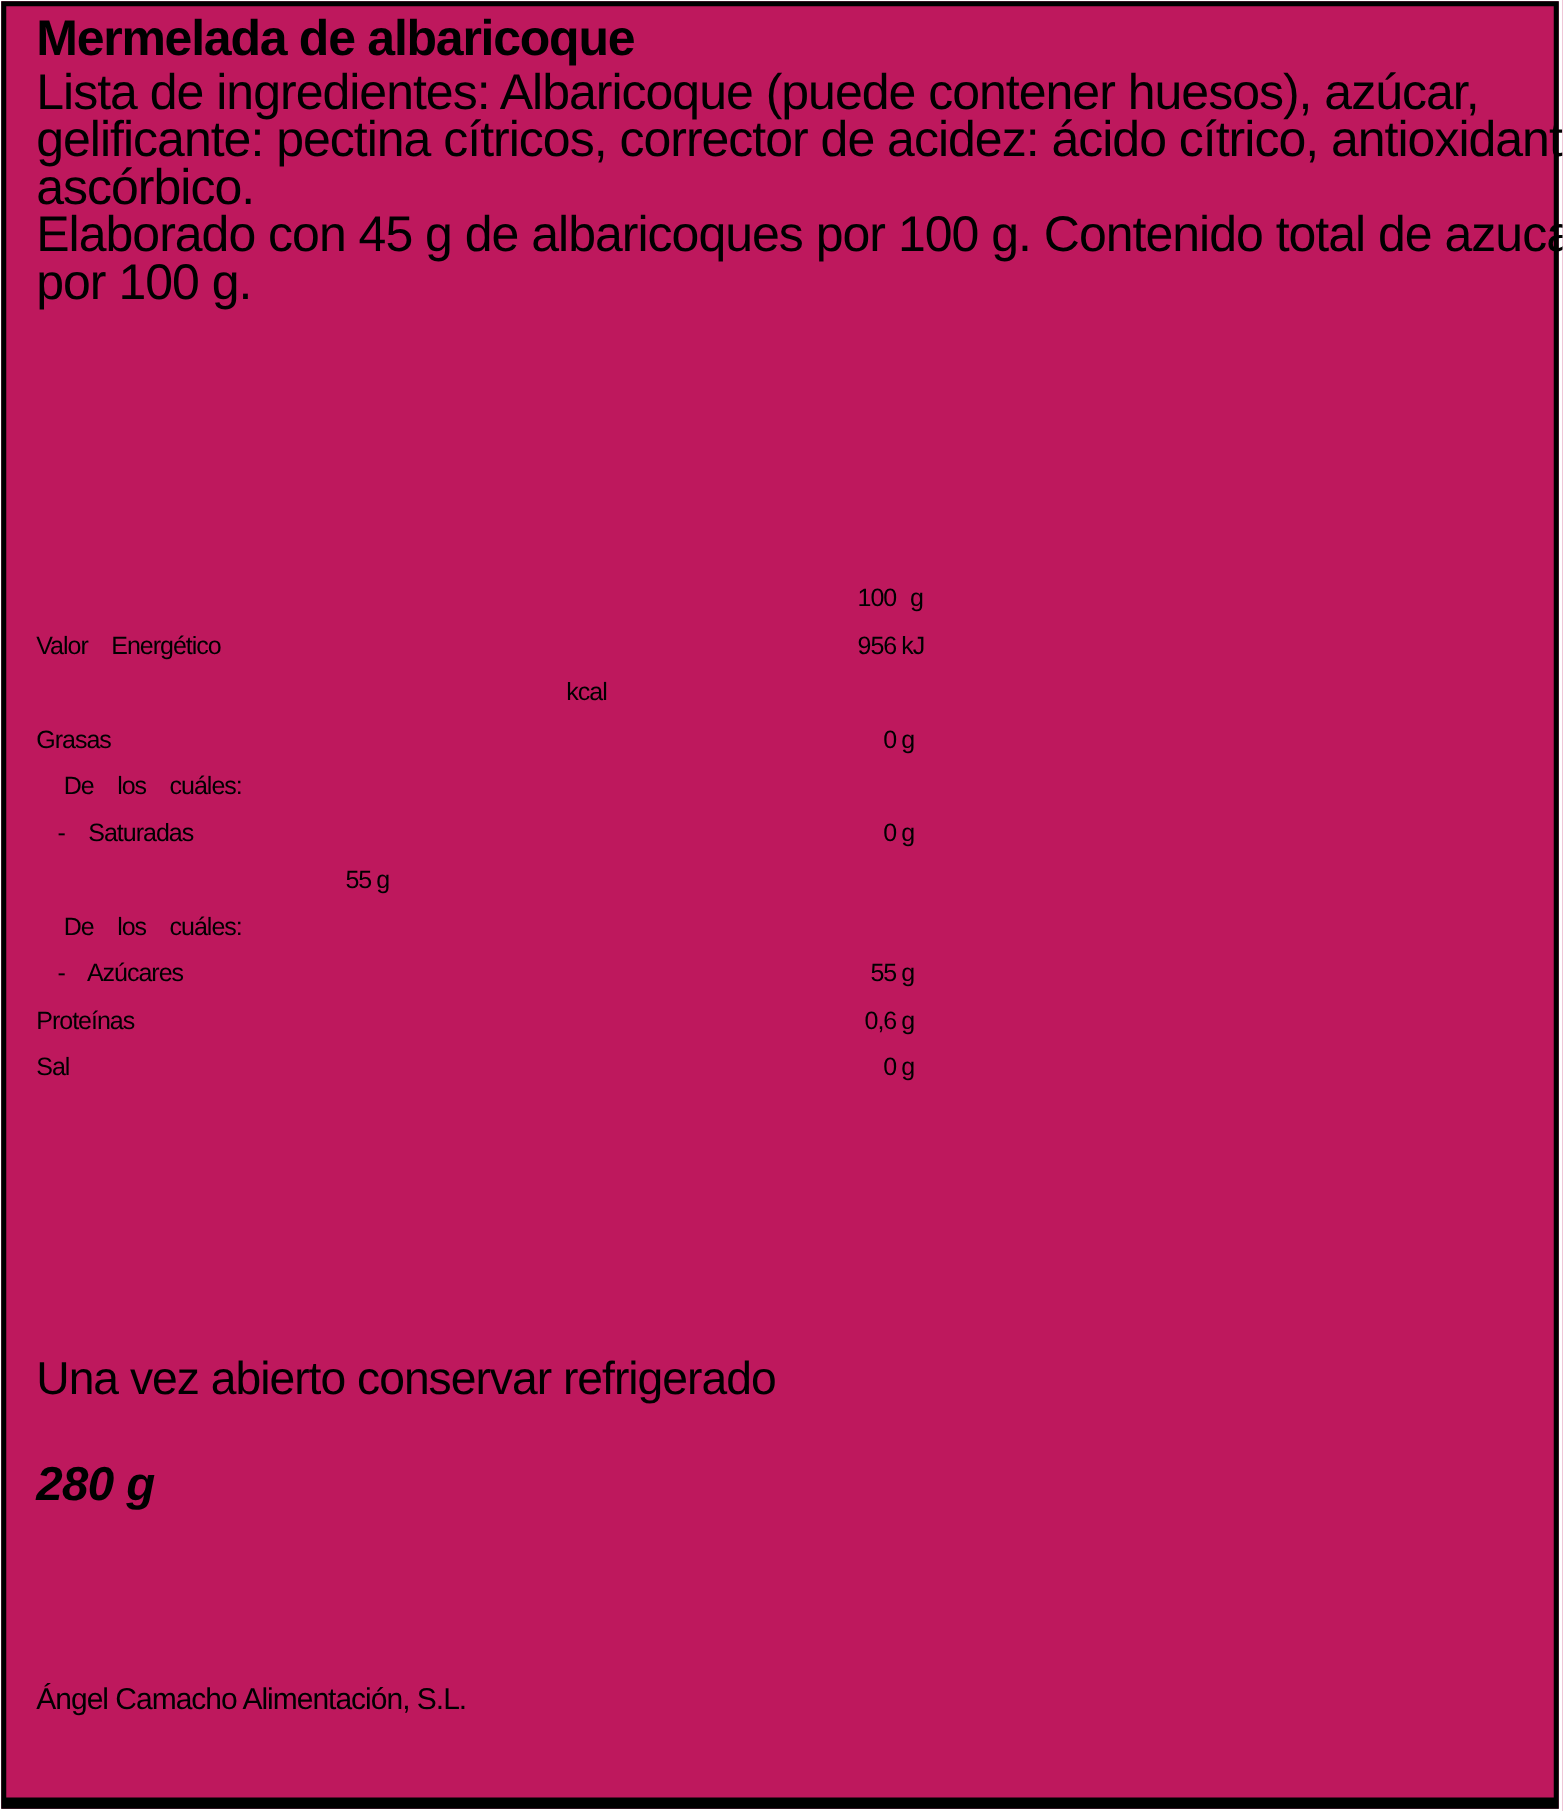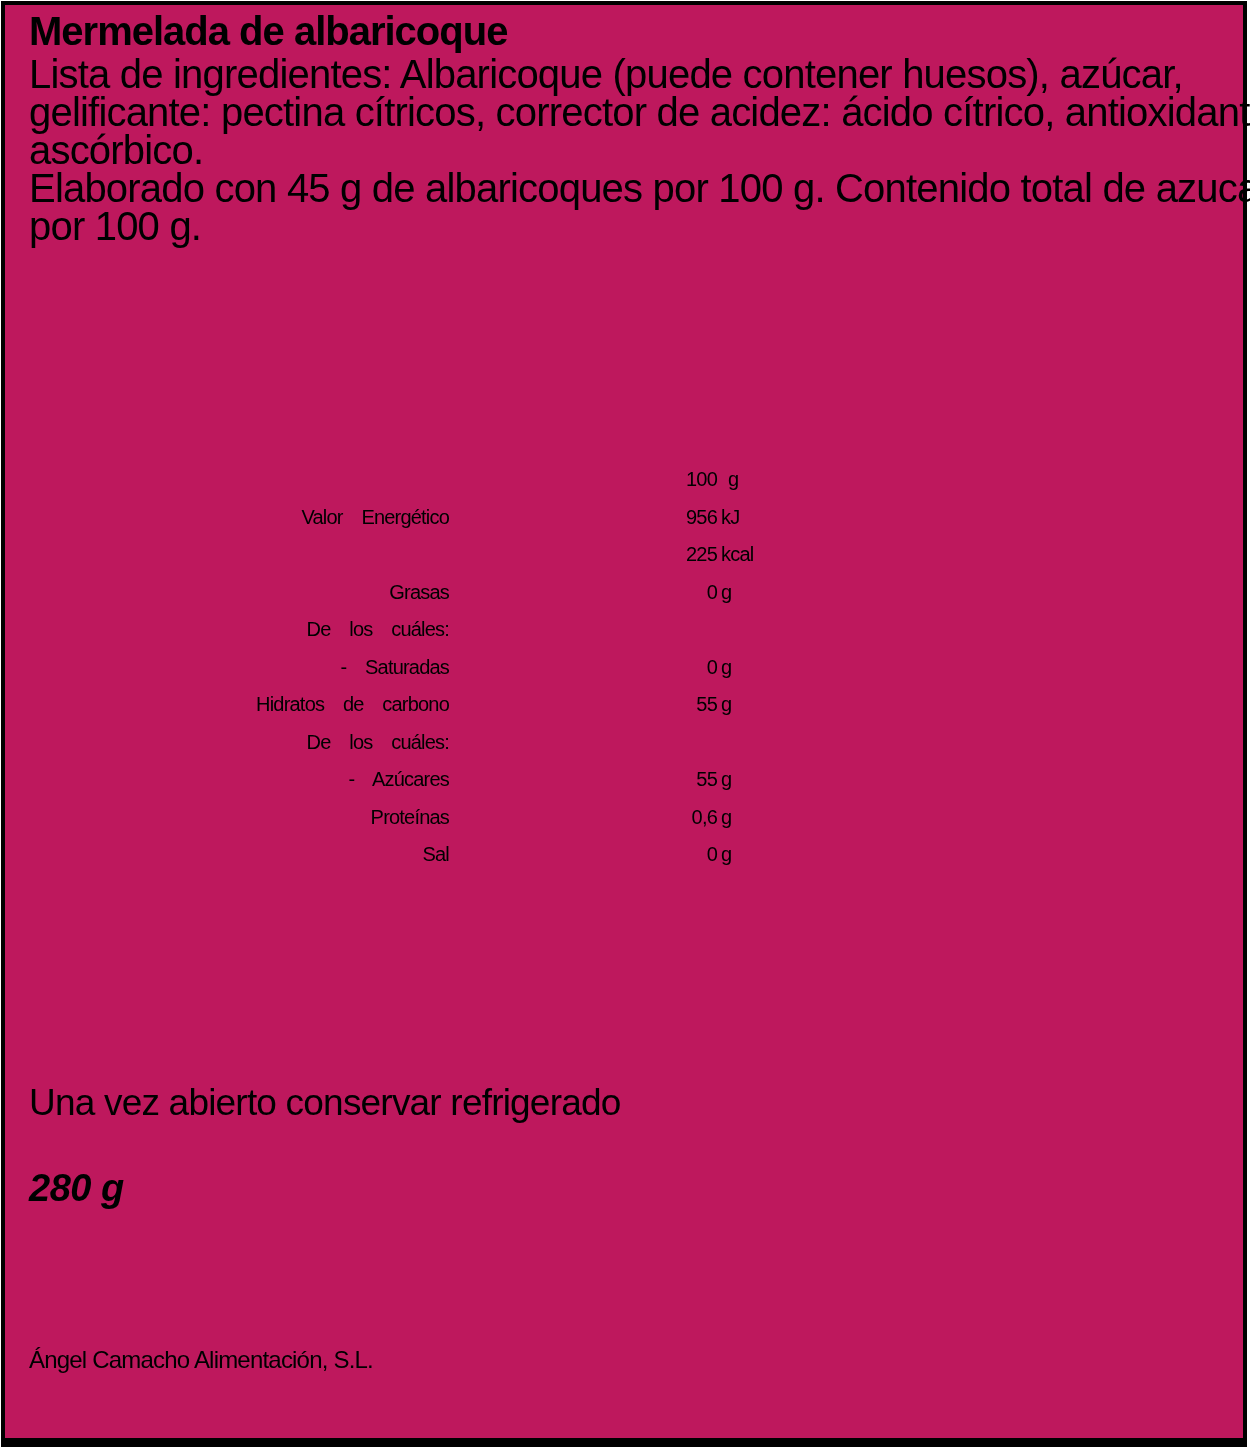--- a/index.html
+++ b/index.html
@@ -54,21 +54,20 @@
     height: 37.5px;
     line-height: 37.5px;
     font-size: 20px;
     letter-spacing: -0.8px;
   }
   .nlabel {
     flex: 0 0 420px;
     box-sizing: border-box;
     word-spacing: 14px;
     white-space: pre;
-    text-align: right;
   }
   .nrow.indent-a .nlabel { padding-left: 22px; }
   .nrow.indent-b .nlabel { padding-left: 17px; }
   .namount {
     flex: 0 0 268px;
     text-align: right;
     white-space: pre;
   }
   .nunit {
     flex: 0 0 90px;
@@ -126,21 +125,20 @@
     </div>
 
     <div class="nrow">
       <span class="nlabel">Valor Energético</span>
       <span class="namount">956</span>
       <span class="nunit">kJ</span>
     </div>
 
     <div class="nrow">
       <span class="nlabel"></span>
-      <span class="namount">225</span>
       <span class="nunit">kcal</span>
     </div>
 
     <div class="nrow">
       <span class="nlabel">Grasas</span>
       <span class="namount">0</span>
       <span class="nunit">g</span>
     </div>
 
     <div class="nrow indent-a">
@@ -149,21 +147,20 @@
       <span class="nunit"></span>
     </div>
 
     <div class="nrow indent-b">
       <span class="nlabel">- Saturadas</span>
       <span class="namount">0</span>
       <span class="nunit">g</span>
     </div>
 
     <div class="nrow">
-      <span class="nlabel">Hidratos de carbono</span>
       <span class="namount">55</span>
       <span class="nunit">g</span>
     </div>
 
     <div class="nrow indent-a">
       <span class="nlabel">De los cuáles:</span>
       <span class="namount"></span>
       <span class="nunit"></span>
     </div>
 

